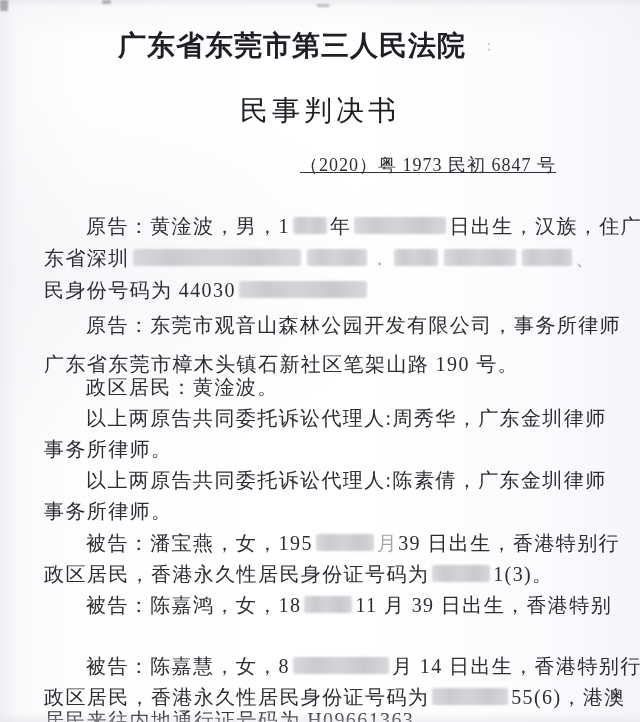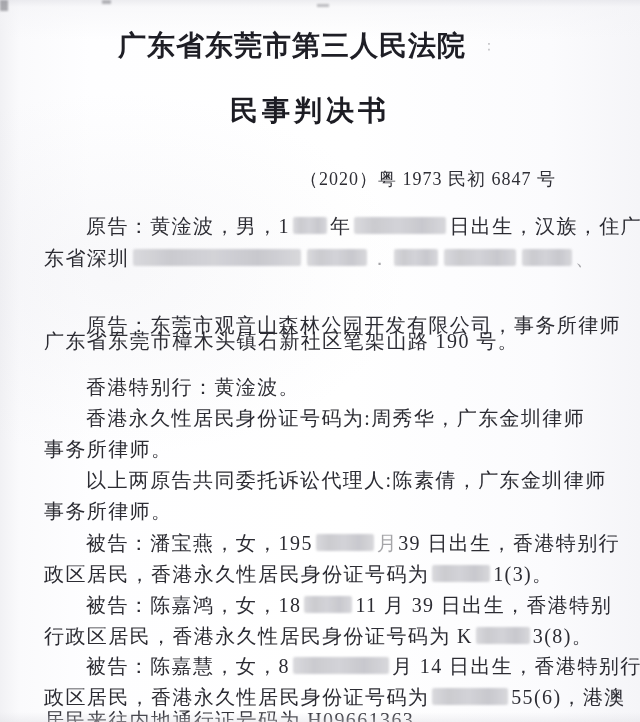--- a/index.html
+++ b/index.html
@@ -31,33 +31,35 @@
     color: #1e1e25;
     white-space: nowrap;
   }
   .doc-title {
     position: absolute;
     top: 92px;
     left: 0;
     width: 620px;
     text-align: center;
     font-size: 28px;
-    font-weight: 700;
+    font-weight: 400;
     letter-spacing: 4px;
     color: #1c1c23;
     white-space: nowrap;
+    padding-left: 10px;
   }
   .case-number {
     position: absolute;
-    top: 167px;
+    top: 153px;
     right: 84px;
     font-size: 18px;
     letter-spacing: 1px;
     color: #2e2e35;
     white-space: nowrap;
+    text-decoration: underline;
   }
   .body-lines { position: absolute; inset: 0; }
   .line {
     position: absolute;
     left: 44px;
     width: 580px;
     font-size: 20px;
     letter-spacing: 1.4px;
     white-space: nowrap;
     line-height: 24px;
@@ -114,30 +116,30 @@
 
   <span class="title-side-mark">∶</span>
 
   <div class="doc-title">民事判决书</div>
 
   <div class="case-number">（2020）粤 1973 民初 6847 号</div>
 
   <div class="body-lines">
       <div class="line indent" style="top: 214px;"><span class="seg">原告：黄淦波，男，1</span><span class="redaction" style="width: 34px;"></span><span class="seg">年</span><span class="redaction" style="width: 92px;"></span><span class="seg">日出生，汉族，住广</span></div>
       <div class="line" style="top: 246px;"><span class="seg">东省深圳</span><span class="redaction" style="width: 168px;"></span><span class="redaction" style="width: 60px;"></span><span class="seg faint">．</span><span class="redaction" style="width: 44px;"></span><span class="redaction" style="width: 72px;"></span><span class="redaction" style="width: 50px;"></span><span class="seg faint">、</span></div>
+      <div class="line" style="top: 278px;"><span class="seg">民身份号码为 44030</span><span class="redaction" style="width: 128px;"></span></div>
       <div class="line indent" style="top: 313px;"><span class="seg">原告：东莞市观音山森林公园开发有限公司，事务所律师</span></div>
-      <div class="line" style="top: 329px;"><span class="seg">广东省东莞市樟木头镇石新社区笔架山路 190 号。</span></div>
-      <div class="line indent" style="top: 375px;"><span class="seg">香港特别行：黄淦波。</span></div>
-      <div class="line indent" style="top: 406px;"><span class="seg">香港永久性居民身份证号码为:周秀华，广东金圳律师</span></div>
+      <div class="line" style="top: 352px;"><span class="seg">广东省东莞市樟木头镇石新社区笔架山路 190 号。</span></div>
+      <div class="line indent" style="top: 375px;"><span class="seg">政区居民：黄淦波。</span></div>
+      <div class="line indent" style="top: 406px;"><span class="seg">以上两原告共同委托诉讼代理人:周秀华，广东金圳律师</span></div>
       <div class="line" style="top: 437px;"><span class="seg">事务所律师。</span></div>
       <div class="line indent" style="top: 468px;"><span class="seg">以上两原告共同委托诉讼代理人:陈素倩，广东金圳律师</span></div>
       <div class="line" style="top: 499px;"><span class="seg">事务所律师。</span></div>
       <div class="line indent" style="top: 531px;"><span class="seg">被告：潘宝燕，女，195</span><span class="redaction" style="width: 58px;"></span><span class="seg faint">月</span><span class="seg">39 日出生，香港特别行</span></div>
       <div class="line" style="top: 562px;"><span class="seg">政区居民，香港永久性居民身份证号码为</span><span class="redaction" style="width: 58px;"></span><span class="seg">1(3)。</span></div>
       <div class="line indent" style="top: 593px;"><span class="seg">被告：陈嘉鸿，女，18</span><span class="redaction" style="width: 48px;"></span><span class="seg">11 月 39 日出生，香港特别</span></div>
-      <div class="line" style="top: 624px;"><span class="seg">行政区居民，香港永久性居民身份证号码为 K</span><span class="redaction" style="width: 54px;"></span><span class="seg">3(8)。</span></div>
       <div class="line indent" style="top: 654px;"><span class="seg">被告：陈嘉慧，女，8</span><span class="redaction" style="width: 96px;"></span><span class="seg">月 14 日出生，香港特别行</span></div>
       <div class="line" style="top: 685px;"><span class="seg">政区居民，香港永久性居民身份证号码为</span><span class="redaction" style="width: 76px;"></span><span class="seg">55(6)，港澳</span></div>
       <div class="line" style="top: 708px;"><span class="seg">居民来往内地通行证号码为 H09661363</span></div>
     </div>
 
   <div class="bottom-shade"></div>
 </div>
 
 </body></html>

